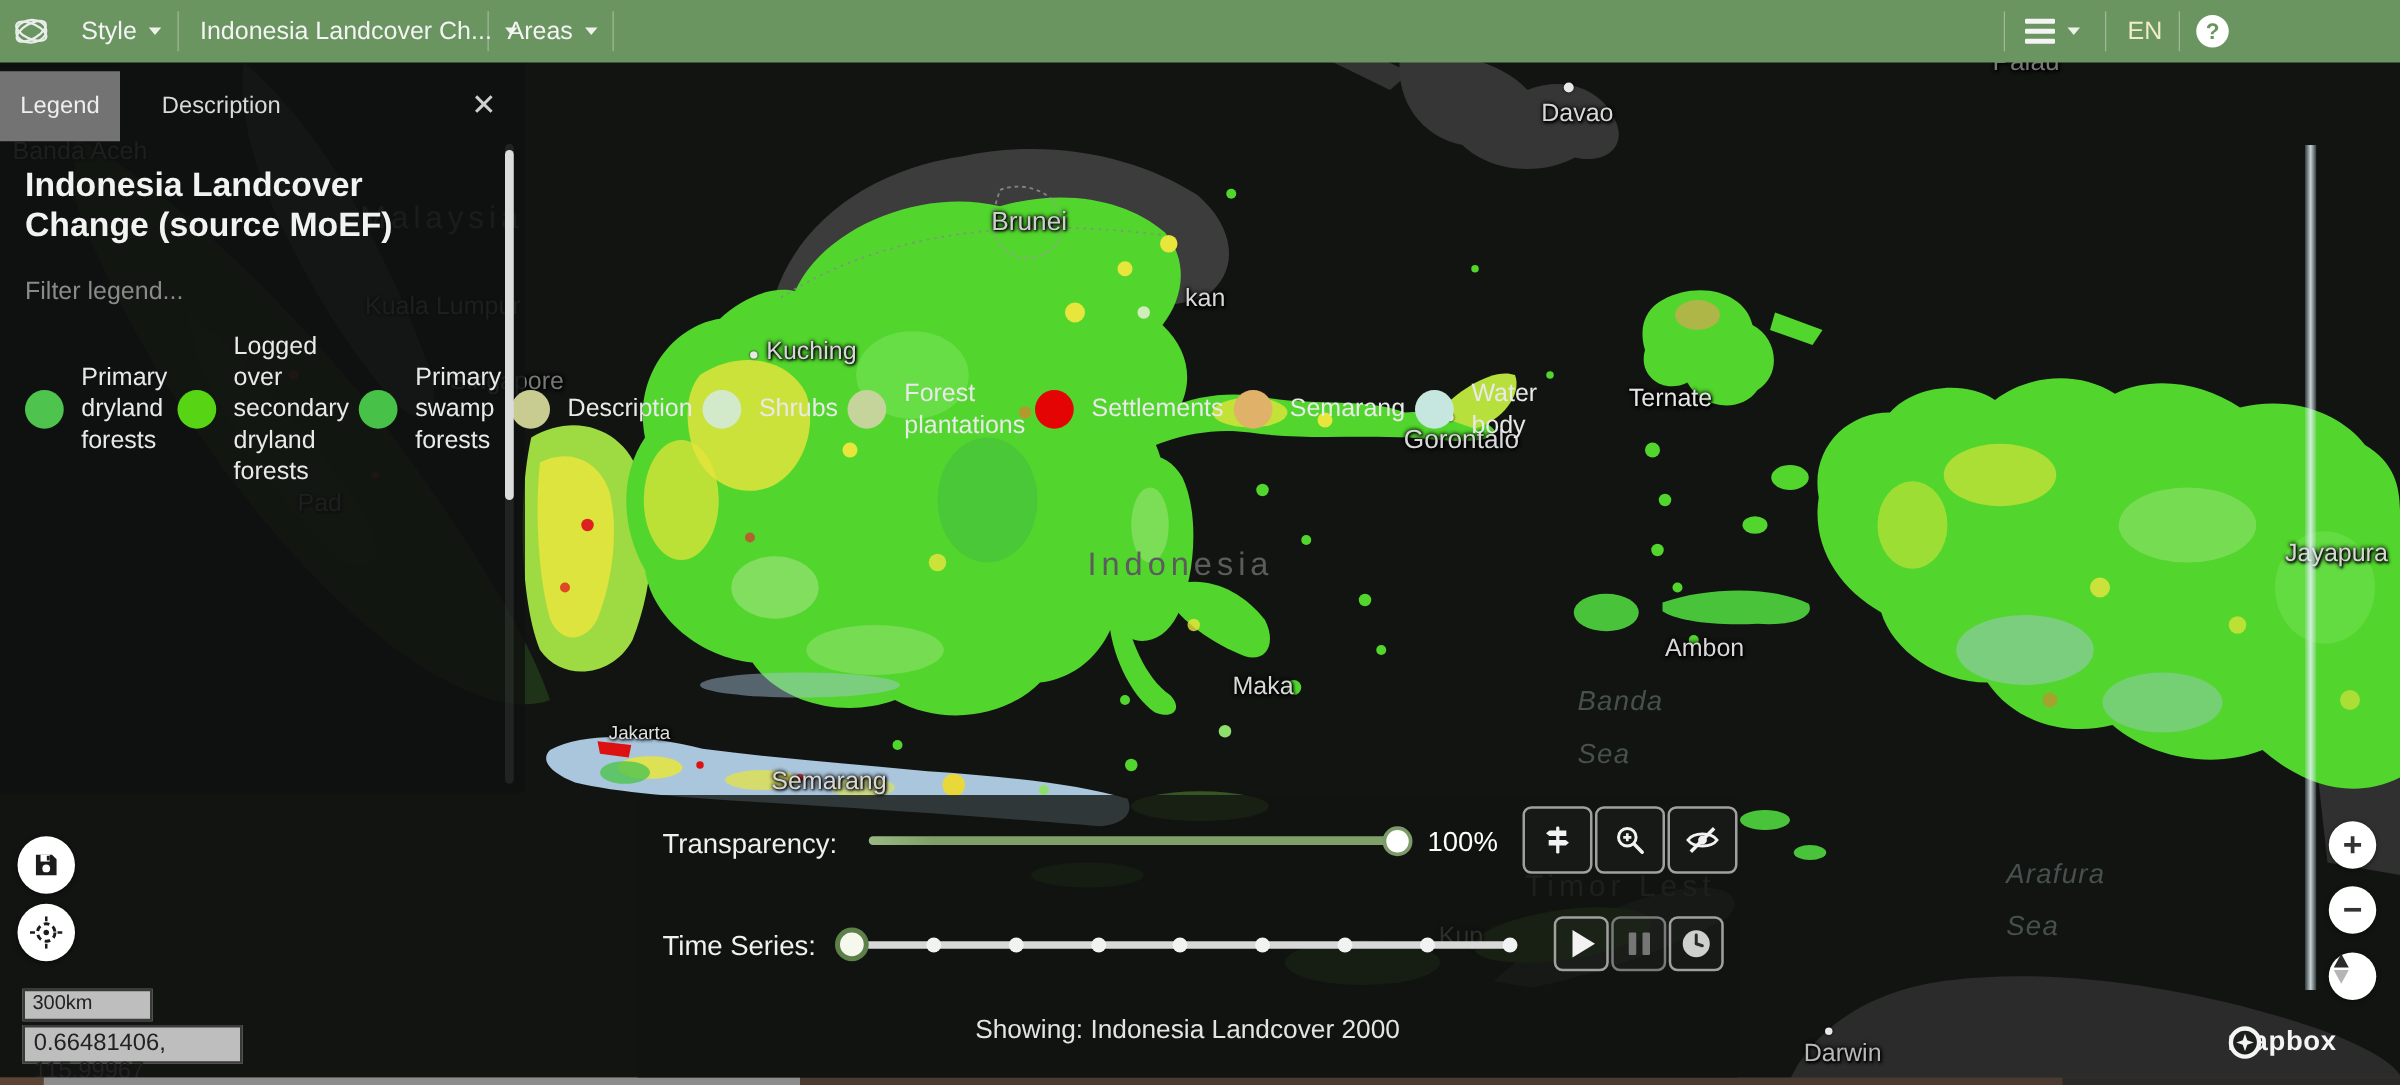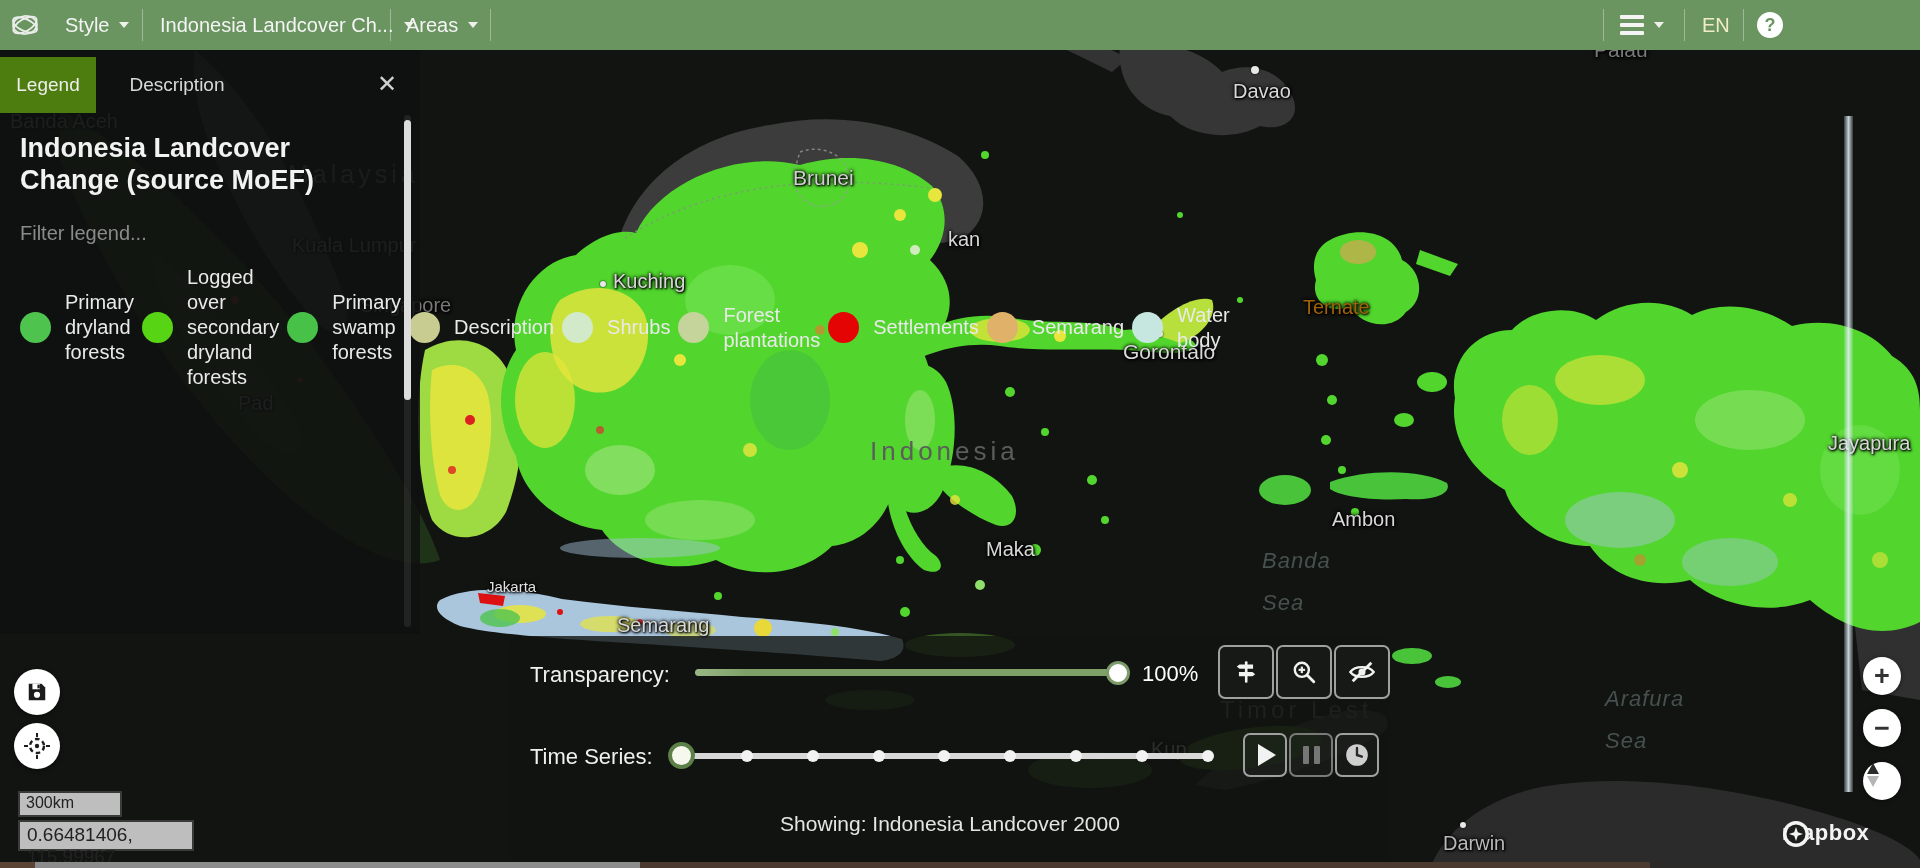--- a/index.html
+++ b/index.html
@@ -53,21 +53,21 @@
       border-top:6px solid #eef2ea; display:inline-block; margin-left:10px; }
   #help-btn { position:absolute; left:1757px; top:12px; width:26px; height:26px; border-radius:50%;
       background:#fff; color:#6a9460; font-weight:bold; font-size:18px; display:flex;
       align-items:center; justify-content:center; cursor:pointer; }
   .burger { display:inline-block; width:24px; }
   .burger div { height:4px; background:#f4f4f4; margin:4px 0; border-radius:1px; }
 
   
   #left-panel { position:absolute; left:0; top:50px; width:420px; height:584px;
       background:rgba(15,17,16,.86); z-index:20; }
-  #tab-legend { position:absolute; left:0; top:7px; width:96px; height:56px; background:#4d7c0f;
+  #tab-legend { position:absolute; left:0; top:7px; width:96px; height:56px; background:#737373;
       color:#eee; font-size:19px; display:flex; align-items:center; justify-content:center; cursor:pointer; }
   #tab-description { position:absolute; left:102px; top:7px; width:150px; height:56px;
       color:#d9d9d9; font-size:19px; display:flex; align-items:center; justify-content:center; cursor:pointer; }
   #panel-close { position:absolute; left:372px; top:20px; width:30px; height:30px; color:#cfcfcf;
       font-size:24px; font-weight:bold; text-align:center; cursor:pointer; }
   #panel-title { position:absolute; left:20px; top:82px; width:350px; color:#f2f2f2;
       font-size:27px; font-weight:bold; line-height:32px; }
   #filter-input { position:absolute; left:20px; top:168px; width:300px; height:30px;
       background:transparent; border:none; outline:none; color:#ccc; font-size:20px;
       font-family:inherit; }
@@ -236,21 +236,21 @@
 
   <div class="maplabel" style="left:793px;top:166px;color:#cfcfcf;font-size:21px">Brunei</div>
   <div class="maplabel" style="left:613px;top:270px">Kuching</div>
   <div class="citydot" style="left:600px;top:281px;width:6px;height:6px"></div>
   <div class="maplabel" style="left:948px;top:228px">kan</div>
   <div class="maplabel" style="left:1233px;top:80px">Davao</div>
   <div class="citydot" style="left:1251px;top:66px;width:8px;height:8px"></div>
   <div class="maplabel" style="left:1594px;top:38px;color:#787878;font-size:21px">Palau</div>
   <div class="maplabel" style="left:1123px;top:340px;font-size:21px">Gorontalo</div>
   <div class="citydot" style="left:1157px;top:331px;width:6px;height:6px"></div>
-  <div class="maplabel" style="left:1303px;top:296px;color:#a16207">Ternate</div>
+  <div class="maplabel" style="left:1303px;top:308px;color:#e5e5e5">Ternate</div>
   <div class="maplabel country" style="left:870px;top:436px">Indonesia</div>
   <div class="maplabel" style="left:1828px;top:432px">Jayapura</div>
   <div class="maplabel" style="left:1332px;top:508px">Ambon</div>
   <div class="maplabel" style="left:986px;top:538px">Maka</div>
   <div class="maplabel" style="left:487px;top:578px;font-size:15px;color:#e0e0e0">Jakarta</div>
   <div class="maplabel" style="left:617px;top:614px">Semarang</div>
   <div class="maplabel sea" style="left:1262px;top:540px;width:90px">Banda Sea</div>
   <div class="maplabel sea" style="left:1605px;top:678px;width:100px">Arafura Sea</div>
   <div class="maplabel" style="left:1151px;top:738px;color:#9a9a9a">Kup</div>
   <div class="maplabel country" style="left:1220px;top:696px;font-size:24px;color:#555">Timor Lest</div>

